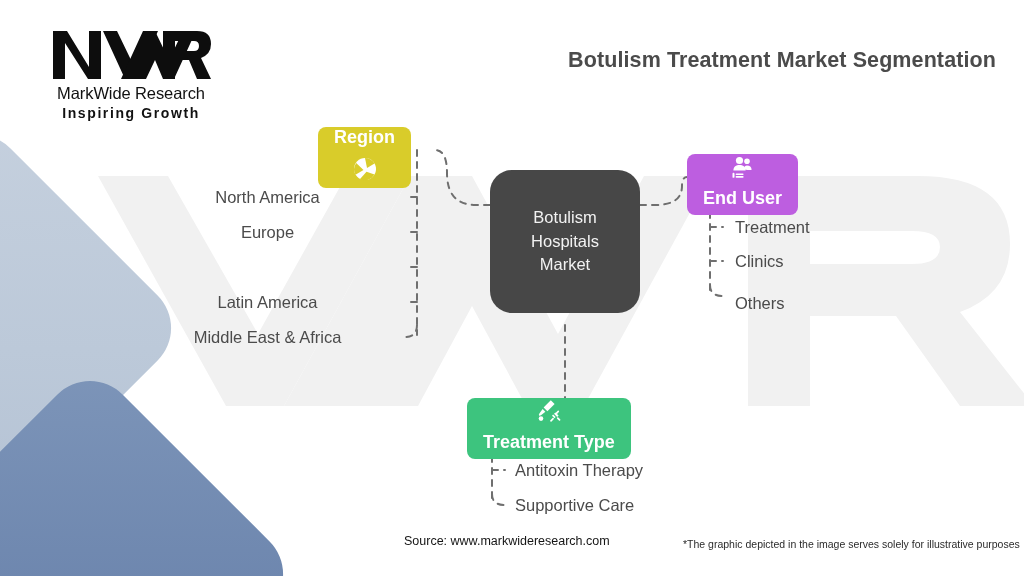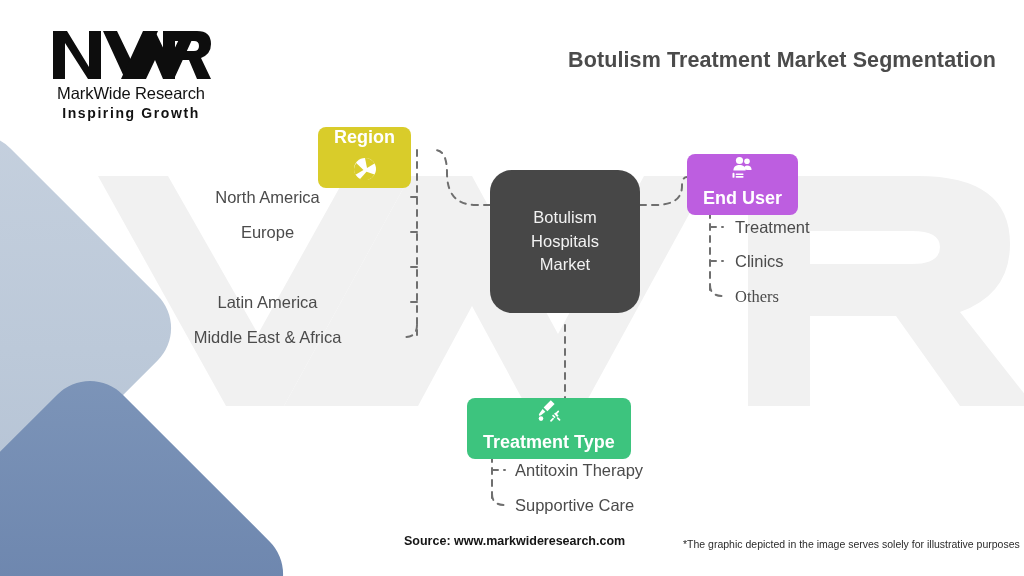--- a/index.html
+++ b/index.html
@@ -154,21 +154,21 @@
   }
   .leaf-right { text-align: center; }
   .leaf-left  { text-align: left; }
 
   
   .source {
     position: absolute;
     left: 404px;
     top: 534px;
     font-size: 12.5px;
-    font-weight: 700;
+    font-weight: 400;
     color: #151515;
     white-space: nowrap;
   }
   .disclaimer {
     position: absolute;
     left: 683px;
     top: 538px;
     font-size: 10.5px;
     color: #2b2b2b;
     white-space: nowrap;
@@ -286,21 +286,21 @@
     <span>Treatment Type</span>
   </div>
 
   <div class="leaf leaf-right" style="left:140px; top:188px; width:255px;">North America</div>
   <div class="leaf leaf-right" style="left:140px; top:223px; width:255px;">Europe</div>
   <div class="leaf leaf-right" style="left:140px; top:293px; width:255px;">Latin America</div>
   <div class="leaf leaf-right" style="left:140px; top:328px; width:255px;">Middle East &amp; Africa</div>
 
   <div class="leaf leaf-left" style="left:735px; top:218px;">Treatment</div>
   <div class="leaf leaf-left" style="left:735px; top:252px;">Clinics</div>
-  <div class="leaf leaf-left" style="left:735px; top:287px;font-family:Liberation Serif, serif;">Others</div>
+  <div class="leaf leaf-left" style="left:735px; top:294px;">Others</div>
 
   <div class="leaf leaf-left" style="left:515px; top:461px;">Antitoxin Therapy</div>
   <div class="leaf leaf-left" style="left:515px; top:496px;">Supportive Care</div>
 
   <div class="source">Source: www.markwideresearch.com</div>
   <div class="disclaimer">*The graphic depicted in the image serves solely for illustrative purposes</div>
 
 </div>
 
 </body></html>

